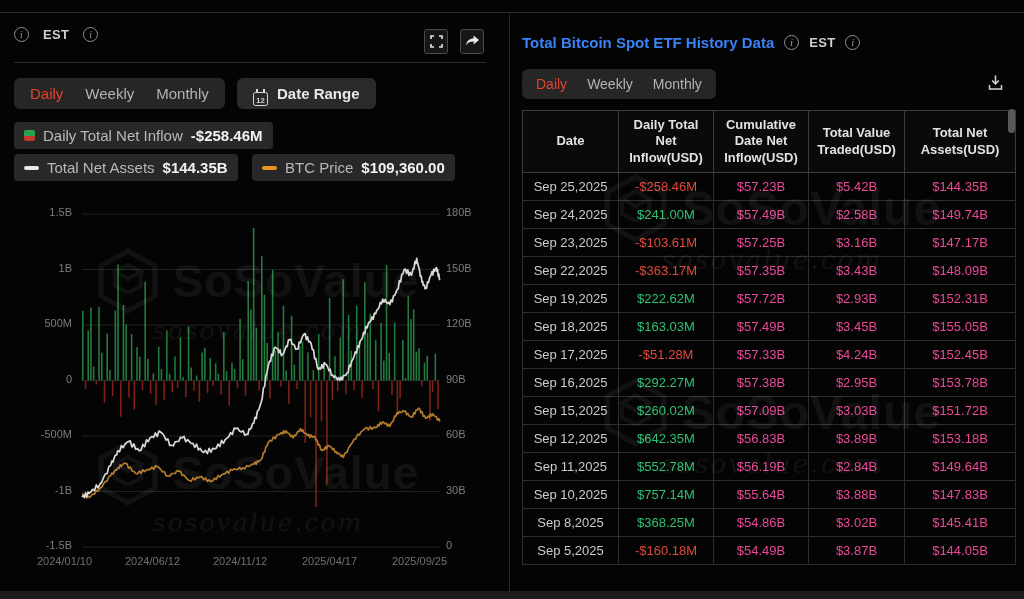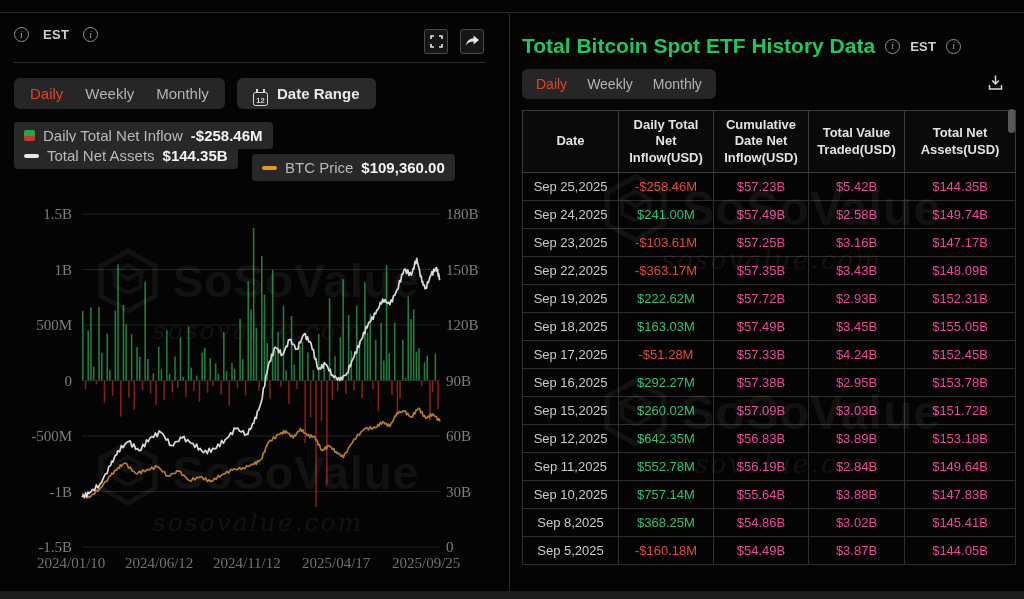--- a/index.html
+++ b/index.html
@@ -52,35 +52,35 @@
     display:flex; align-items:center; gap:8px; padding:0 10px; font-size:15px;
   }
   .legend-chip .lab { color:#b9b9b9; white-space:nowrap; }
   .legend-chip .val { color:#f2f2f2; font-weight:bold; white-space:nowrap; }
   .sq-icon { width:11px; height:11px; border-radius:2px; overflow:hidden; display:flex; flex-direction:column; }
   .sq-icon .t { flex:1; background:#2aa14d; } .sq-icon .b { flex:1; background:#c23a2a; }
   .dash-icon { width:15px; height:4px; border-radius:2px; }
 
   
   .chart-svg { position:absolute; left:0; top:0; width:509px; height:599px; pointer-events:none; }
-  .ax { position:absolute; font-family:Liberation Serif, serif; font-size:15px; color:#7d7d7d; pointer-events:none; }
+  .ax { position:absolute; font-family:Liberation Sans, sans-serif; font-size:11px; color:#7d7d7d; pointer-events:none; }
   .ax.left  { width:72px; text-align:right; }
   .ax.right { left:446px; text-align:left; }
   .ax.xlab  { top:555px; width:90px; text-align:left; color:#717171; }
 
   
   .wm { position:absolute; display:flex; flex-direction:column; align-items:center;
         opacity:.055; pointer-events:none; z-index:4; color:#fff; }
   .wm .row1 { display:flex; align-items:center; gap:14px; }
   .wm .brand { font-size:46px; font-weight:bold; letter-spacing:1px; font-family:"Liberation Sans", sans-serif; }
   .wm .dom { font-size:25px; font-style:italic; font-family:"DejaVu Serif", serif; margin-top:2px; letter-spacing:2px;}
 
   
   .rp-title-row { position:absolute; left:522px; top:34px; display:flex; align-items:center; gap:10px; }
-  .rp-title { font-size:21px; font-weight:bold; color:#22c55e; white-space:nowrap; }
+  .rp-title { font-size:15px; font-weight:bold; color:#3b82f6; white-space:nowrap; }
   .rp-tabs { position:absolute; left:522px; top:69px; height:30px; padding:0 14px; gap:20px; }
   .rp-tabs .tab { font-size:14px; }
   .dl-btn { position:absolute; left:981px; top:68px; width:28px; height:28px; display:flex;
             align-items:center; justify-content:center; cursor:pointer; }
 
   .etf-table { position:absolute; left:522px; top:110px; width:493px; border-collapse:collapse;
                table-layout:fixed; font-size:13px; z-index:2; }
   .etf-table th {
     border:1px solid #3c3c3c; background:#0a0a0a; color:#e2e2e2; font-weight:bold;
     height:62px; line-height:1.25; padding:2px 4px; text-align:center; font-size:13px;
@@ -136,21 +136,21 @@
     </div>
 
     <div class="legend-chip" style="left:14px; top:122px;">
       <span class="sq-icon">
           <span class="t"></span>
           <span class="b"></span>
         </span>
       <span class="lab">Daily Total Net Inflow</span>
       <span class="val">-$258.46M</span>
     </div>
-    <div class="legend-chip" style="left:14px; top:142px;gap:8px;">
+    <div class="legend-chip" style="left:14px; top:154px;gap:8px;">
       <span class="dash-icon" style="background:#e8e8e8;"></span>
       <span class="lab">Total Net Assets</span>
       <span class="val">$144.35B</span>
     </div>
     <div class="legend-chip" style="left:252px; top:154px;">
       <span class="dash-icon" style="background:#e8941f;"></span>
       <span class="lab">BTC Price</span>
       <span class="val">$109,360.00</span>
     </div>
 

